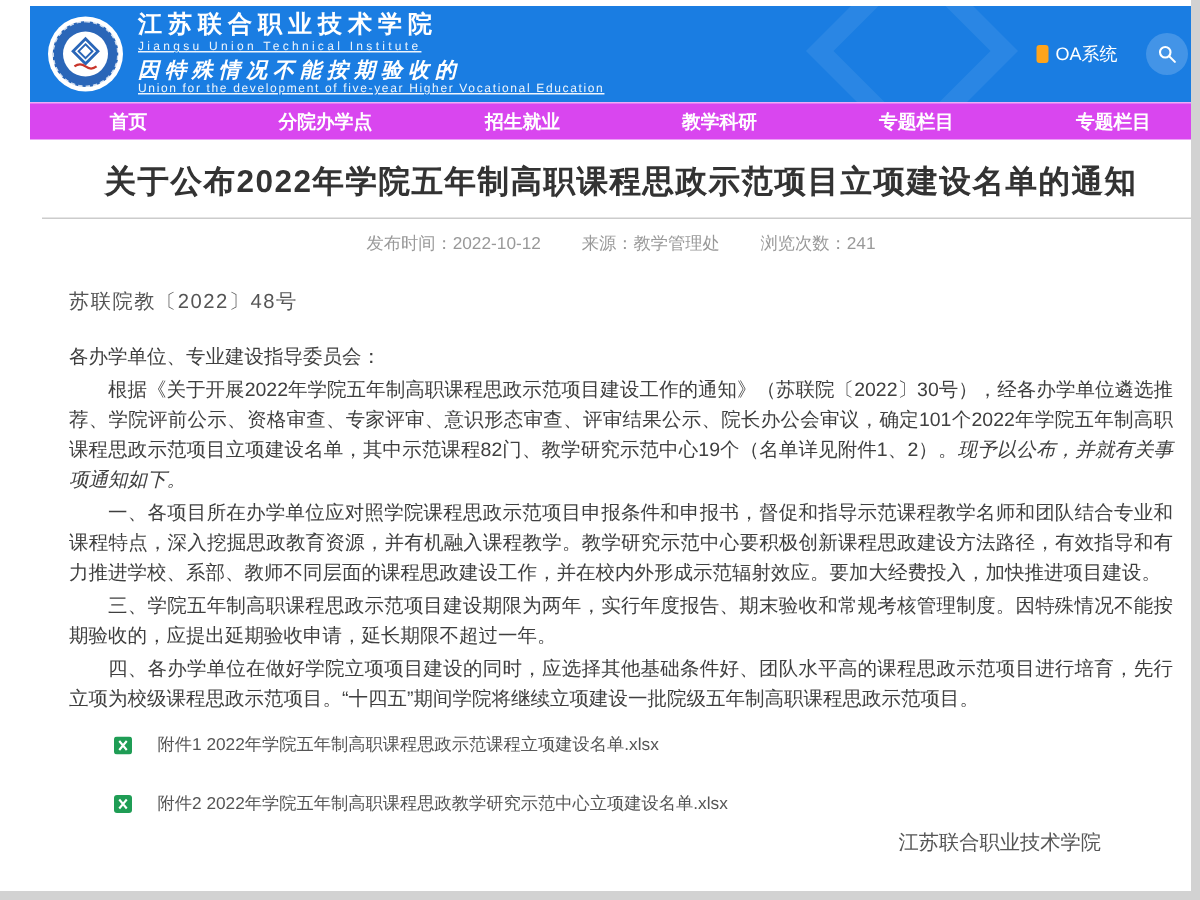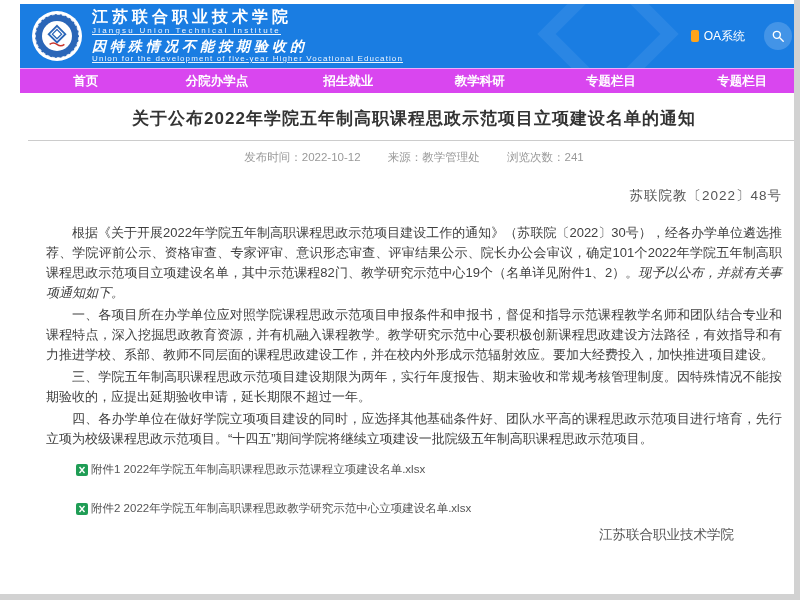--- a/index.html
+++ b/index.html
@@ -49,33 +49,33 @@
     height:25px; background:#d946ef; border-top:1px solid rgba(255,255,255,.55);
     display:flex;
   }
   .nav-item {
     flex:1; text-align:center; color:#fff; font-size:12.5px; font-weight:bold;
     line-height:24px; cursor:pointer; white-space:nowrap;
   }
 
   
   .content { padding:0 26px; }
-  .article-title { margin-top:14px; text-align:center; font-size:17px; font-weight:bold; color:#333; letter-spacing:1px; }
+  .article-title { margin-top:14px; text-align:center; font-size:21px; font-weight:bold; color:#333; letter-spacing:1px; }
   .title-rule { border:none; border-top:1px solid #ccc; margin:10px -18px 0; }
   .meta { text-align:center; font-size:11.5px; color:#999; margin-top:9px; }
   .meta .grp { margin:0 12px; }
-  .doc-number { text-align:right; font-size:13.5px; color:#555; margin-top:22px; letter-spacing:1px; }
+  .doc-number { text-align:left; font-size:13.5px; color:#555; margin-top:22px; letter-spacing:1px; }
 
   .body-text { margin-top:18px; font-size:13px; line-height:20px; color:#3f3f3f; text-align:justify; }
   .body-text p { margin-top:2px; }
   .p-indent { text-indent:2em; }
   .it { font-style:italic; }
 
   .attachments { margin-top:13px; padding-left:30px; }
-  .attach-link { display:flex; align-items:center; gap:3px; font-size:11.5px; color:#555; cursor:pointer; }
+  .attach-link { display:flex; align-items:center; gap:17px; font-size:11.5px; color:#555; cursor:pointer; }
   .attach-link + .attach-link { margin-top:24px; }
   .attach-link svg { flex:0 0 auto; }
 
   .signature { margin-top:10px; text-align:right; padding-right:48px; font-size:13.5px; color:#555; }
 </style>
 </head>
 <body>
 
 <div class="page">
 
@@ -130,20 +130,21 @@
 
     <div class="meta">
       <span class="grp"><span>发布时间：</span><span>2022-10-12</span></span>
       <span class="grp"><span>来源：</span><span>教学管理处</span></span>
       <span class="grp"><span>浏览次数：</span><span>241</span></span>
     </div>
 
     <div class="doc-number">苏联院教〔2022〕48号</div>
 
     <div class="body-text">
+      <p>各办学单位、专业建设指导委员会：</p>
       <p class="p-indent"><span>根据《关于开展2022年学院五年制高职课程思政示范项目建设工作的通知》（苏联院〔2022〕30号），经各办学单位遴选推荐、学院评前公示、资格审查、专家评审、意识形态审查、评审结果公示、院长办公会审议，确定101个2022年学院五年制高职课程思政示范项目立项建设名单，其中示范课程82门、教学研究示范中心19个（名单详见附件1、2）。</span><span class="it">现予以公布，并就有关事项通知如下。</span></p>
       <p class="p-indent">一、各项目所在办学单位应对照学院课程思政示范项目申报条件和申报书，督促和指导示范课程教学名师和团队结合专业和课程特点，深入挖掘思政教育资源，并有机融入课程教学。教学研究示范中心要积极创新课程思政建设方法路径，有效指导和有力推进学校、系部、教师不同层面的课程思政建设工作，并在校内外形成示范辐射效应。要加大经费投入，加快推进项目建设。</p>
       <p class="p-indent">三、学院五年制高职课程思政示范项目建设期限为两年，实行年度报告、期末验收和常规考核管理制度。因特殊情况不能按期验收的，应提出延期验收申请，延长期限不超过一年。</p>
       <p class="p-indent">四、各办学单位在做好学院立项项目建设的同时，应选择其他基础条件好、团队水平高的课程思政示范项目进行培育，先行立项为校级课程思政示范项目。“十四五”期间学院将继续立项建设一批院级五年制高职课程思政示范项目。</p>
     </div>
 
     <div class="attachments">
       <div class="attach-link">
         <svg width="12" height="12" viewBox="0 0 12 12">
           <rect width="12" height="12" rx="2" fill="#1f9d55"></rect>

